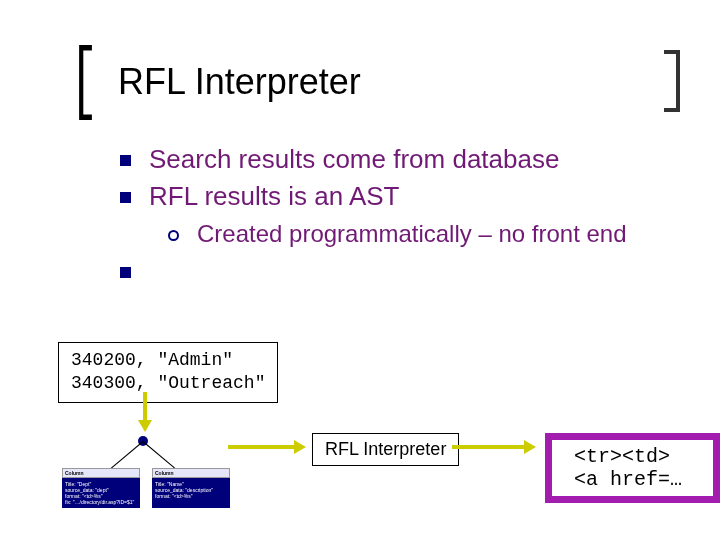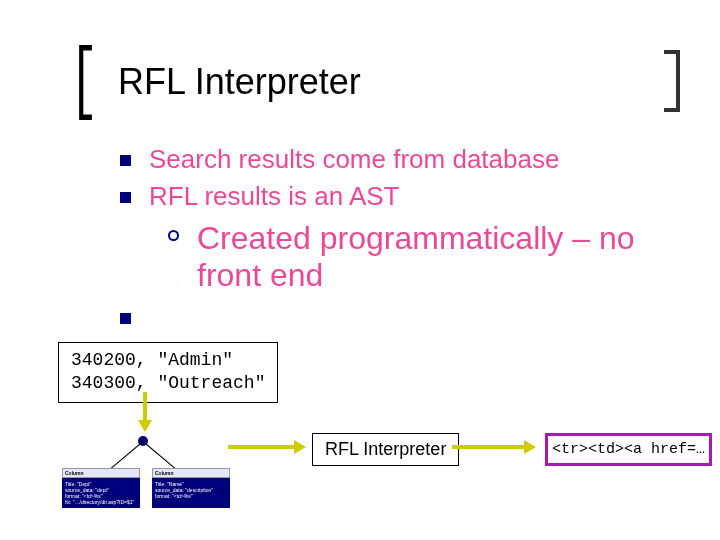--- a/index.html
+++ b/index.html
@@ -32,21 +32,21 @@
     transform: scaleX(0.6);
   }
   .slide-title {
     font-size: 36px;
     font-weight: 400;
     color: #000;
   }
   .bullets {
     margin-left: 60px;
     font-size: 26px;
-    color: #ec4899;
+    color: #701a75;
   }
   .b1 {
     display: flex;
     align-items: flex-start;
     gap: 18px;
     margin-bottom: 6px;
   }
   .sq {
     width: 11px;
     height: 11px;
@@ -54,21 +54,21 @@
     flex-shrink: 0;
     margin-top: 11px;
   }
   .b2 {
     display: flex;
     align-items: flex-start;
     gap: 18px;
     margin-left: 48px;
     margin-top: 8px;
     margin-bottom: 6px;
-    font-size: 32px;
+    font-size: 24px;
   }
   .circ {
     width: 11px;
     height: 11px;
     border: 2px solid #00007a;
     border-radius: 50%;
     flex-shrink: 0;
     margin-top: 10px;
   }
   .tuple-box {
@@ -89,24 +89,24 @@
     top: 433px;
     border: 1.5px solid #000;
     padding: 5px 12px;
     font-size: 18px;
     background: #fff;
   }
   .output-box {
     position: absolute;
     left: 545px;
     top: 433px;
-    border: 3px solid #a21caf;
-    padding: 5px 4px;
+    border: 7px solid #a21caf;
+    padding: 5px 22px;
     font-family: "Courier New", monospace;
-    font-size: 15px;
+    font-size: 20px;
     background: #fff;
   }
   
   .arrow {
     position: absolute;
     height: 8px;
   }
   .arrow .stem {
     position: absolute;
     top: 2px;

